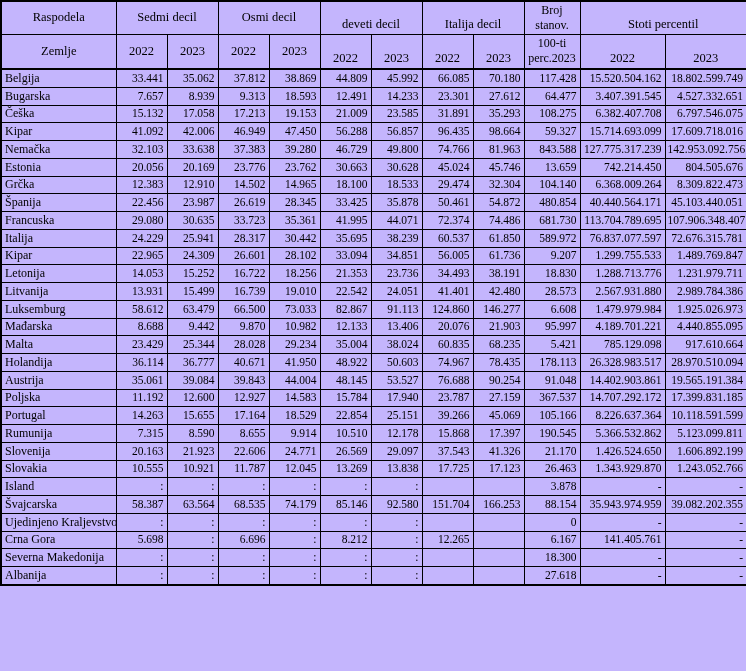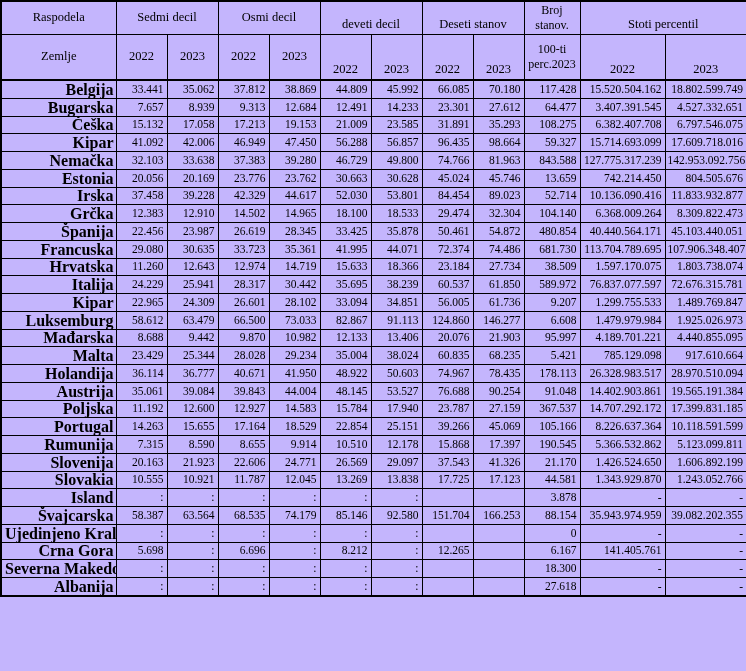--- a/index.html
+++ b/index.html
@@ -18,30 +18,30 @@
     white-space:nowrap;
     padding:0;
   }
   thead th{
     font-weight:normal;
     font-size:12.5px;
     text-align:center;
     vertical-align:middle;
   }
   thead tr.r1{height:33px;}
-  thead tr.r2{height:46px;}
+  thead tr.r2{height:35px;}
   thead tr.r2{border-bottom:2px solid #000;}
   th.vb{vertical-align:bottom;padding-bottom:2px;margin-left:28px;}
   th.wrapcell{white-space:normal;font-size:12px;line-height:1.25;padding:0 2px;margin-left:23px;}
   tbody td{
     font-size:11.5px;
     height:16.75px;
     line-height:15px;
   }
-  td.country{text-align:right;padding-left:3px;padding-right:2px;font-size:16px;font-weight:bold;}
+  td.country{text-align:left;padding-left:3px;padding-right:2px;font-size:12px;}
   td.num{text-align:right;padding-right:3px;padding-left:2px;}
 </style>
 </head>
 <body>
 
 <div class="wrap">
   <table>
     <colgroup>
       <col style="width:115px">
       <col style="width:51px">
@@ -55,21 +55,21 @@
       <col style="width:56px">
       <col style="width:85px">
         <col style="width:82px">
     </colgroup>
     <thead>
       <tr class="r1">
         <th>Raspodela</th>
         <th colspan="2">Sedmi decil</th>
         <th colspan="2">Osmi decil</th>
         <th colspan="2" class="vb">deveti decil</th>
-        <th colspan="2" class="vb">Deseti stanov</th>
+        <th colspan="2" class="vb">Italija decil</th>
         <th class="wrapcell">Broj stanov.</th>
         <th colspan="2" class="vb">Stoti percentil</th>
       </tr>
       <tr class="r2">
         <th>Zemlje</th>
         <th>2022</th>
         <th>2023</th>
         <th>2022</th>
         <th>2023</th>
         <th class="vb">2022</th>
@@ -94,21 +94,21 @@
           <td class="num">70.180</td>
           <td class="num">117.428</td>
           <td class="num">15.520.504.162</td>
           <td class="num">18.802.599.749</td>
         </tr>
         <tr>
           <td class="country">Bugarska</td>
           <td class="num">7.657</td>
           <td class="num">8.939</td>
           <td class="num">9.313</td>
-          <td class="num">12.684</td>
+          <td class="num">18.593</td>
           <td class="num">12.491</td>
           <td class="num">14.233</td>
           <td class="num">23.301</td>
           <td class="num">27.612</td>
           <td class="num">64.477</td>
           <td class="num">3.407.391.545</td>
           <td class="num">4.527.332.651</td>
         </tr>
         <tr>
           <td class="country">Češka</td>
@@ -160,34 +160,20 @@
           <td class="num">23.762</td>
           <td class="num">30.663</td>
           <td class="num">30.628</td>
           <td class="num">45.024</td>
           <td class="num">45.746</td>
           <td class="num">13.659</td>
           <td class="num">742.214.450</td>
           <td class="num">804.505.676</td>
         </tr>
         <tr>
-          <td class="country">Irska</td>
-          <td class="num">37.458</td>
-          <td class="num">39.228</td>
-          <td class="num">42.329</td>
-          <td class="num">44.617</td>
-          <td class="num">52.030</td>
-          <td class="num">53.801</td>
-          <td class="num">84.454</td>
-          <td class="num">89.023</td>
-          <td class="num">52.714</td>
-          <td class="num">10.136.090.416</td>
-          <td class="num">11.833.932.877</td>
-        </tr>
-        <tr>
           <td class="country">Grčka</td>
           <td class="num">12.383</td>
           <td class="num">12.910</td>
           <td class="num">14.502</td>
           <td class="num">14.965</td>
           <td class="num">18.100</td>
           <td class="num">18.533</td>
           <td class="num">29.474</td>
           <td class="num">32.304</td>
           <td class="num">104.140</td>
@@ -216,34 +202,20 @@
           <td class="num">35.361</td>
           <td class="num">41.995</td>
           <td class="num">44.071</td>
           <td class="num">72.374</td>
           <td class="num">74.486</td>
           <td class="num">681.730</td>
           <td class="num">113.704.789.695</td>
           <td class="num">107.906.348.407</td>
         </tr>
         <tr>
-          <td class="country">Hrvatska</td>
-          <td class="num">11.260</td>
-          <td class="num">12.643</td>
-          <td class="num">12.974</td>
-          <td class="num">14.719</td>
-          <td class="num">15.633</td>
-          <td class="num">18.366</td>
-          <td class="num">23.184</td>
-          <td class="num">27.734</td>
-          <td class="num">38.509</td>
-          <td class="num">1.597.170.075</td>
-          <td class="num">1.803.738.074</td>
-        </tr>
-        <tr>
           <td class="country">Italija</td>
           <td class="num">24.229</td>
           <td class="num">25.941</td>
           <td class="num">28.317</td>
           <td class="num">30.442</td>
           <td class="num">35.695</td>
           <td class="num">38.239</td>
           <td class="num">60.537</td>
           <td class="num">61.850</td>
           <td class="num">589.972</td>
@@ -258,20 +230,48 @@
           <td class="num">28.102</td>
           <td class="num">33.094</td>
           <td class="num">34.851</td>
           <td class="num">56.005</td>
           <td class="num">61.736</td>
           <td class="num">9.207</td>
           <td class="num">1.299.755.533</td>
           <td class="num">1.489.769.847</td>
         </tr>
         <tr>
+          <td class="country">Letonija</td>
+          <td class="num">14.053</td>
+          <td class="num">15.252</td>
+          <td class="num">16.722</td>
+          <td class="num">18.256</td>
+          <td class="num">21.353</td>
+          <td class="num">23.736</td>
+          <td class="num">34.493</td>
+          <td class="num">38.191</td>
+          <td class="num">18.830</td>
+          <td class="num">1.288.713.776</td>
+          <td class="num">1.231.979.711</td>
+        </tr>
+        <tr>
+          <td class="country">Litvanija</td>
+          <td class="num">13.931</td>
+          <td class="num">15.499</td>
+          <td class="num">16.739</td>
+          <td class="num">19.010</td>
+          <td class="num">22.542</td>
+          <td class="num">24.051</td>
+          <td class="num">41.401</td>
+          <td class="num">42.480</td>
+          <td class="num">28.573</td>
+          <td class="num">2.567.931.880</td>
+          <td class="num">2.989.784.386</td>
+        </tr>
+        <tr>
           <td class="country">Luksemburg</td>
           <td class="num">58.612</td>
           <td class="num">63.479</td>
           <td class="num">66.500</td>
           <td class="num">73.033</td>
           <td class="num">82.867</td>
           <td class="num">91.113</td>
           <td class="num">124.860</td>
           <td class="num">146.277</td>
           <td class="num">6.608</td>
@@ -393,21 +393,21 @@
         <tr>
           <td class="country">Slovakia</td>
           <td class="num">10.555</td>
           <td class="num">10.921</td>
           <td class="num">11.787</td>
           <td class="num">12.045</td>
           <td class="num">13.269</td>
           <td class="num">13.838</td>
           <td class="num">17.725</td>
           <td class="num">17.123</td>
-          <td class="num">44.581</td>
+          <td class="num">26.463</td>
           <td class="num">1.343.929.870</td>
           <td class="num">1.243.052.766</td>
         </tr>
         <tr>
           <td class="country">Island</td>
           <td class="num">:</td>
           <td class="num">:</td>
           <td class="num">:</td>
           <td class="num">:</td>
           <td class="num">:</td>

